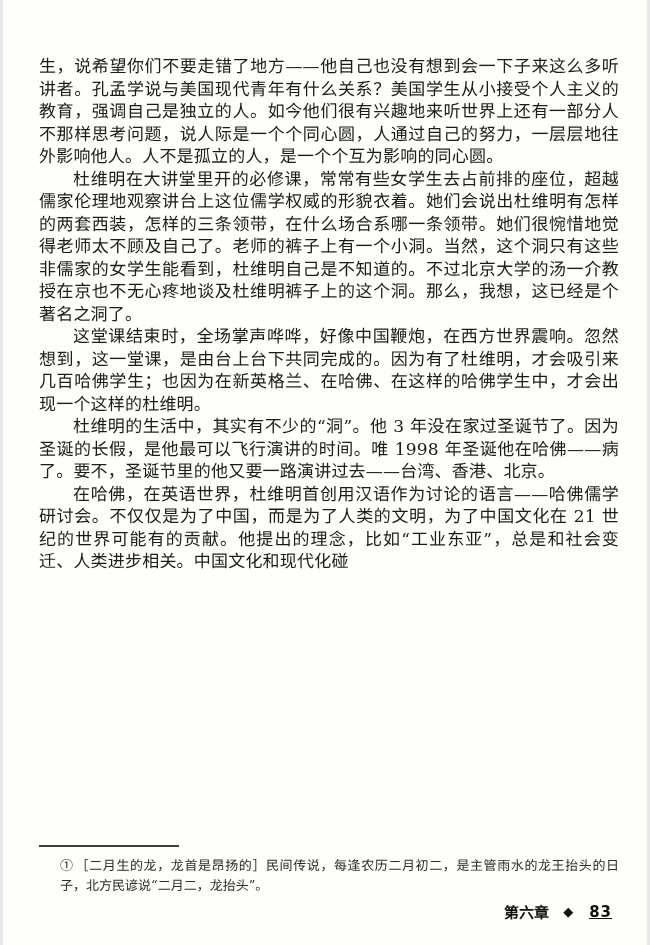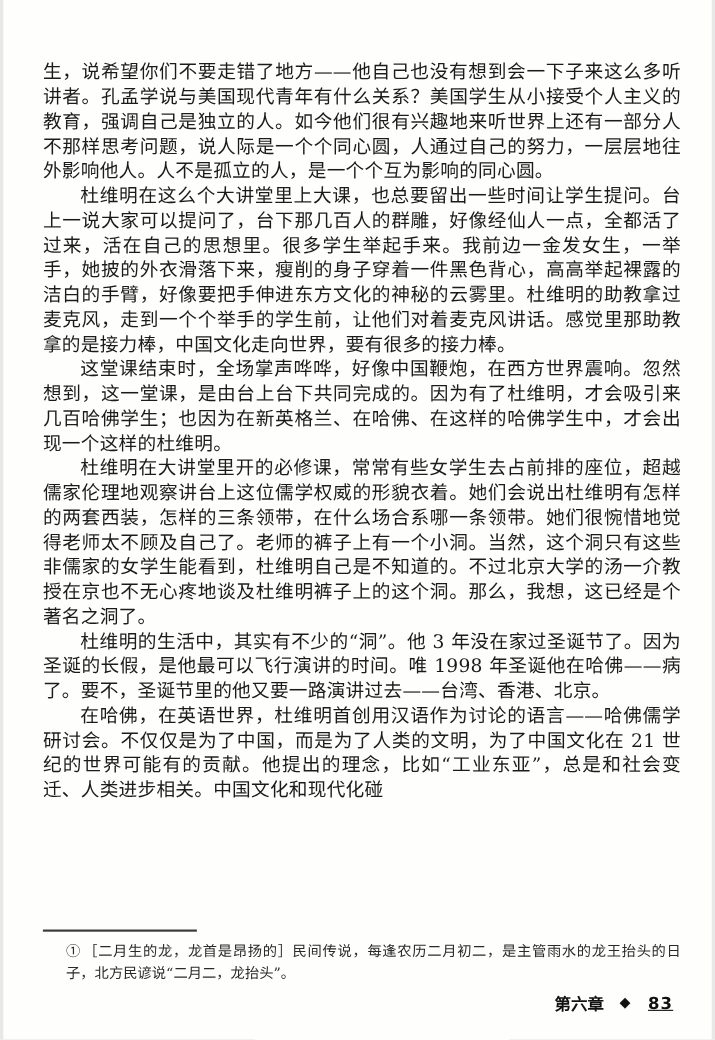--- a/index.html
+++ b/index.html
@@ -75,23 +75,22 @@
   .page-footer .diamond { margin-right: 16px; font-size: 13px; }
   .page-footer .pageno  { letter-spacing: 1px; text-decoration: underline; }
 </style>
 </head>
 <body>
 
 <div class="page">
 
   <main class="body-text">
     <p class="para continuation">生，说希望你们不要走错了地方——他自己也没有想到会一下子来这么多听讲者。孔孟学说与美国现代青年有什么关系？美国学生从小接受个人主义的教育，强调自己是独立的人。如今他们很有兴趣地来听世界上还有一部分人不那样思考问题，说人际是一个个同心圆，人通过自己的努力，一层层地往外影响他人。人不是孤立的人，是一个个互为影响的同心圆。</p>
-    <p class="para">杜维明在这么个大讲堂里上大课，也总要留出一些时间让学生提问。台上一说大家可以提问了，台下那几百人的群雕，好像经仙人一点，全都活了过来，活在自己的思想里。很多学生举起手来。我前边一金发女生，一举手，她披的外衣滑落下来，瘦削的身子穿着一件黑色背心，高高举起裸露的洁白的手臂，好像要把手伸进东方文化的神秘的云雾里。杜维明的助教拿过麦克风，走到一个个举手的学生前，让他们对着麦克风讲话。感觉里那助教拿的是接力棒，中国文化走向世界，要有很多的接力棒。</p>
+    <p class="para">杜维明在大讲堂里开的必修课，常常有些女学生去占前排的座位，超越儒家伦理地观察讲台上这位儒学权威的形貌衣着。她们会说出杜维明有怎样的两套西装，怎样的三条领带，在什么场合系哪一条领带。她们很惋惜地觉得老师太不顾及自己了。老师的裤子上有一个小洞。当然，这个洞只有这些非儒家的女学生能看到，杜维明自己是不知道的。不过北京大学的汤一介教授在京也不无心疼地谈及杜维明裤子上的这个洞。那么，我想，这已经是个著名之洞了。</p>
     <p class="para">这堂课结束时，全场掌声哗哗，好像中国鞭炮，在西方世界震响。忽然想到，这一堂课，是由台上台下共同完成的。因为有了杜维明，才会吸引来几百哈佛学生；也因为在新英格兰、在哈佛、在这样的哈佛学生中，才会出现一个这样的杜维明。</p>
-    <p class="para">杜维明在大讲堂里开的必修课，常常有些女学生去占前排的座位，超越儒家伦理地观察讲台上这位儒学权威的形貌衣着。她们会说出杜维明有怎样的两套西装，怎样的三条领带，在什么场合系哪一条领带。她们很惋惜地觉得老师太不顾及自己了。老师的裤子上有一个小洞。当然，这个洞只有这些非儒家的女学生能看到，杜维明自己是不知道的。不过北京大学的汤一介教授在京也不无心疼地谈及杜维明裤子上的这个洞。那么，我想，这已经是个著名之洞了。</p>
     <p class="para">杜维明的生活中，其实有不少的“洞”。他 3 年没在家过圣诞节了。因为圣诞的长假，是他最可以飞行演讲的时间。唯 1998 年圣诞他在哈佛——病了。要不，圣诞节里的他又要一路演讲过去——台湾、香港、北京。</p>
     <p class="para">在哈佛，在英语世界，杜维明首创用汉语作为讨论的语言——哈佛儒学研讨会。不仅仅是为了中国，而是为了人类的文明，为了中国文化在 21 世纪的世界可能有的贡献。他提出的理念，比如“工业东亚”，总是和社会变迁、人类进步相关。中国文化和现代化碰</p>
   </main>
 
   <div class="footnote-area">
     <div class="footnote-rule"></div>
     <p class="footnote"><span class="marker">①</span><span>［二月生的龙，龙首是昂扬的］民间传说，每逢农历二月初二，是主管雨水的龙王抬头的日子，北方民谚说“二月二，龙抬头”。</span></p>
   </div>
 
   <footer class="page-footer">

